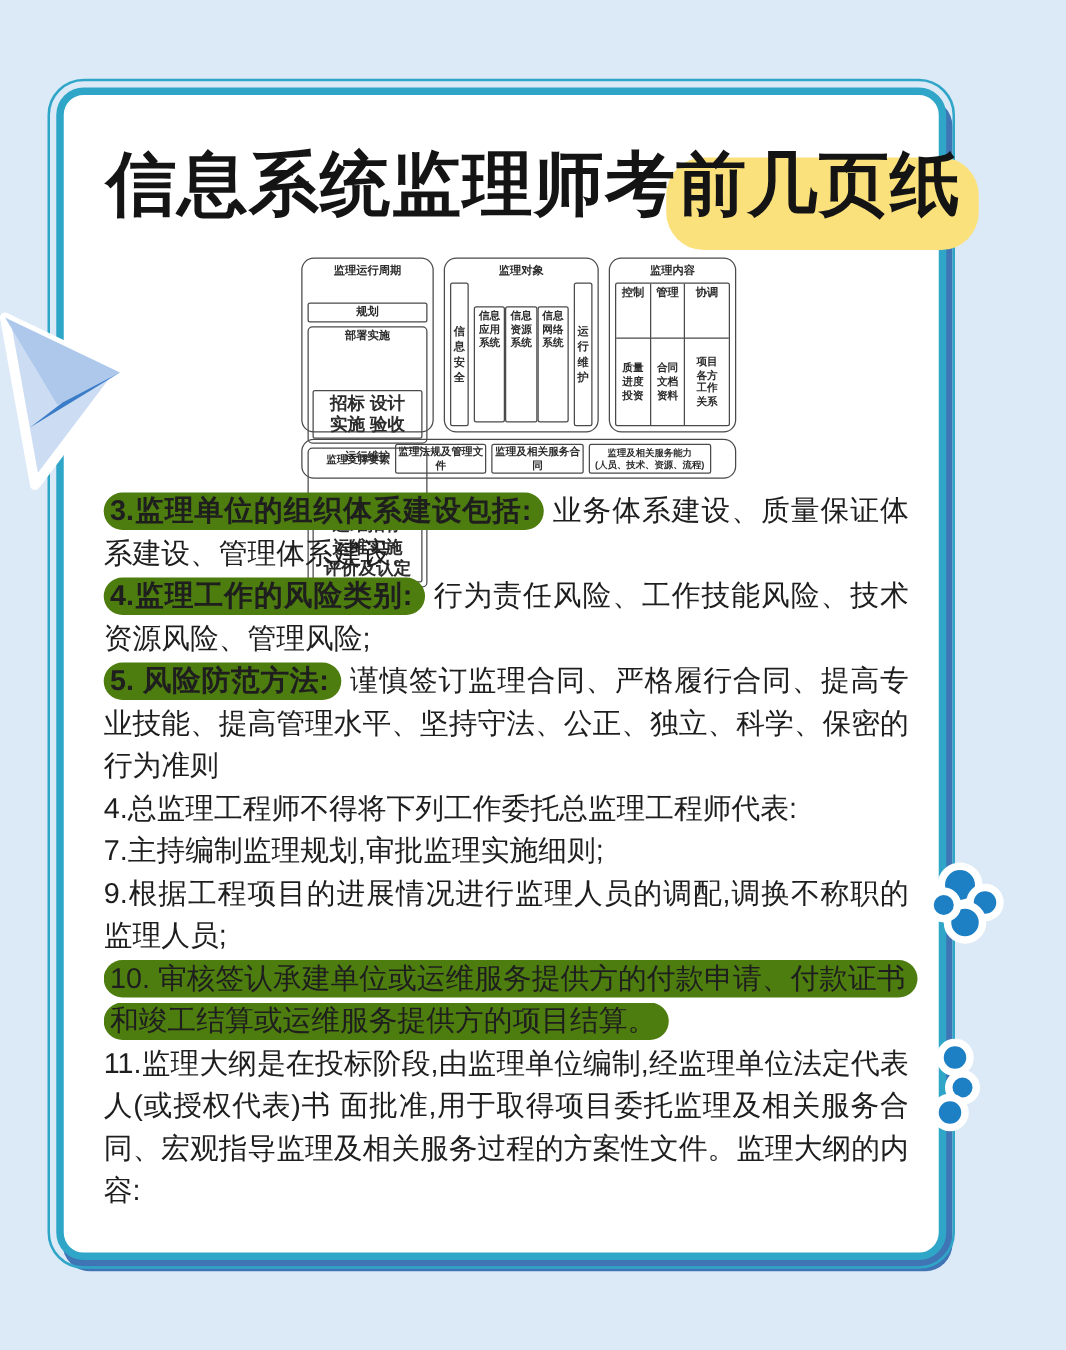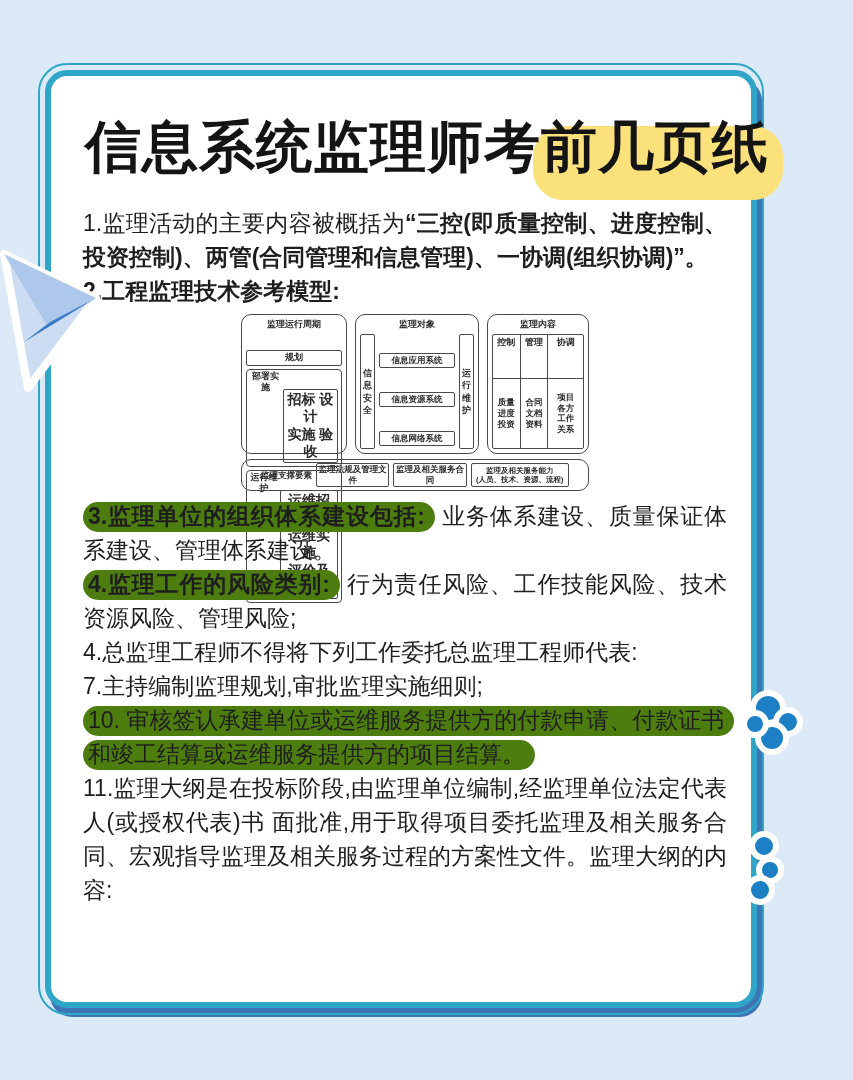--- a/index.html
+++ b/index.html
@@ -43,25 +43,25 @@
   .diagram{
     margin:6px 0 8px 158px; width:352px;
     display:grid; grid-template-columns:106px 124px 102px;
     grid-auto-rows:min-content; column-gap:8px; row-gap:5px;
     font-size:9px; line-height:1.25; color:#2c2c2c; font-weight:600;
     text-align:center;
   }
   .dcol{border:1.5px solid #4a4a4a; border-radius:10px; padding:3px 4px 4px; box-sizing:border-box; height:140px; display:flex; flex-direction:column; gap:3px;}
   .dtitle{font-weight:700; padding:1px 0;}
   .dbox{border:1.2px solid #4a4a4a; border-radius:2px; padding:1px 2px;margin-top:16px;}
-  .dgroup{border:1.2px solid #4a4a4a; border-radius:4px; padding:1px 3px 3px; flex:1; display:flex; flex-direction:row; justify-content:center; gap:2px;}
+  .dgroup{border:1.2px solid #4a4a4a; border-radius:4px; padding:1px 3px 3px; flex:1; display:flex; flex-direction:column; justify-content:center; gap:20px;}
   .dinner{border:1.2px solid #4a4a4a; border-radius:2px; padding:1px; white-space:pre-line; font-size:14px;margin-top:18px;}
   .obj-row{display:flex; gap:4px; flex:1;}
   .vbar{width:15px; border:1.2px solid #4a4a4a; border-radius:2px; display:flex; align-items:center; justify-content:center; word-break:break-all; line-height:1.35; padding:2px 1px; box-sizing:border-box;}
-  .obj-mid{flex:1; display:flex; flex-direction:column; justify-content:space-between; padding:3px 0;}
+  .obj-mid{flex:1; display:flex; flex-direction:row; justify-content:space-between; padding:3px 0;}
   .sys{font-size:8.5px;}
   .ctable{flex:1; display:grid; grid-template-columns:1fr 1fr 1.25fr; border:1.2px solid #4a4a4a; border-radius:2px;}
   .ch{border-bottom:1.2px solid #4a4a4a; padding:2px 0; font-weight:700;}
   .ch:not(:nth-child(3)),.cc:not(:nth-child(6)){border-right:1.2px solid #4a4a4a;}
   .cc{white-space:pre-line; display:flex; align-items:center; justify-content:center; font-size:8.5px;}
   .dsupport{
     grid-column:1 / -1; border:1.5px solid #4a4a4a; border-radius:10px;
     display:flex; align-items:center; gap:4px; padding:3px 19px; height:32px; box-sizing:border-box;
   }
   .slabel{font-size:8.5px; white-space:nowrap;}
@@ -76,24 +76,20 @@
 </head>
 <body>
 
 <div class="stage">
 
   <div class="card">
 
     <h1 class="title"><span class="t1">信息系统监理师考</span><span class="t2">前几页纸</span></h1>
 
     <div class="body">
-      <div id="items-top">
-          <p class="para"><span class="seg">1.监理活动的主要内容被概括为</span><span class="seg bold">“三控(即质量控制、进度控制、投资控制)、两管(合同管理和信息管理)、一协调(组织协调)”。</span></p>
-          <p class="para"><span class="seg bold">2.工程监理技术参考模型:</span></p>
-        </div>
 
       <div class="diagram">
         <div class="dcol">
           <div class="dtitle">监理运行周期</div>
           <div class="dbox">规划</div>
           <div class="dgroup">
             <div>部署实施</div>
             <div class="dinner">招标 设计
 实施 验收</div>
           </div>
@@ -142,22 +138,24 @@
           <span class="sbox">监理法规及管理文 件</span>
           <span class="sbox">监理及相关服务合同</span>
           <span class="sbox small">监理及相关服务能力
 (人员、技术、资源、流程)</span>
         </div>
       </div>
 
       <div id="items-bottom">
           <p class="para"><span class="seg bold hl">3.监理单位的组织体系建设包括:</span><span class="seg"> 业务体系建设、质量保证体系建设、管理体系建设。</span></p>
           <p class="para"><span class="seg bold hl">4.监理工作的风险类别:</span><span class="seg"> 行为责任风险、工作技能风险、技术资源风险、管理风险;</span></p>
+          <p class="para"><span class="seg bold hl">5. 风险防范方法:</span><span class="seg"> 谨慎签订监理合同、严格履行合同、提高专业技能、提高管理水平、坚持守法、公正、独立、科学、保密的行为准则</span></p>
           <p class="para"><span class="seg">4.总监理工程师不得将下列工作委托总监理工程师代表:</span></p>
           <p class="para"><span class="seg">7.主持编制监理规划,审批监理实施细则;</span></p>
+          <p class="para"><span class="seg">9.根据工程项目的进展情况进行监理人员的调配,调换不称职的监理人员;</span></p>
           <p class="para"><span class="seg hl">10. 审核签认承建单位或运维服务提供方的付款申请、付款证书和竣工结算或运维服务提供方的项目结算。</span></p>
           <p class="para"><span class="seg">11.监理大纲是在投标阶段,由监理单位编制,经监理单位法定代表人(或授权代表)书 面批准,用于取得项目委托监理及相关服务合同、宏观指导监理及相关服务过程的方案性文件。监理大纲的内容:</span></p>
         </div>
     </div>
   </div>
 
   <svg class="deco plane" width="112" height="162" viewBox="0 0 112 162">
     <polygon points="10,16 102,60 34,150" fill="#ccdcf3" stroke="#ffffff" stroke-width="8" stroke-linejoin="round"></polygon>
     <polygon points="10,16 102,60 52,86" fill="#aec8ec"></polygon>
     <polygon points="102,60 30,104 56,84" fill="#3b7cc8"></polygon>

